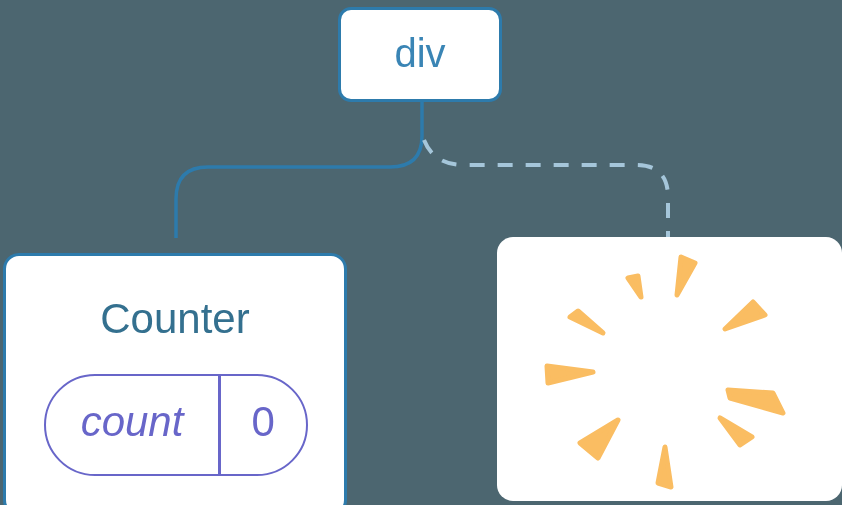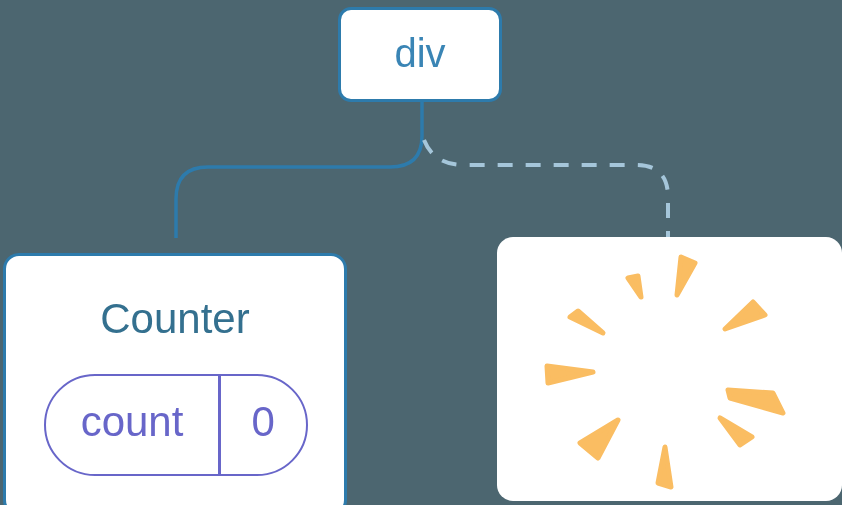--- a/index.html
+++ b/index.html
@@ -68,20 +68,21 @@
     display: flex;
     align-items: stretch;
     background: var(--node-fill, #FFFFFF);
     overflow: hidden;
   }
   .state-key-cell {
     flex: 0 0 172px;
     display: flex;
     align-items: center;
     justify-content: center;
+    font-style: italic;
   }
   .state-divider {
     flex: 0 0 2.5px;
     background: var(--state-purple, #6866C9);
   }
   .state-value-cell {
     flex: 1 1 auto;
     display: flex;
     align-items: center;
     justify-content: center;

